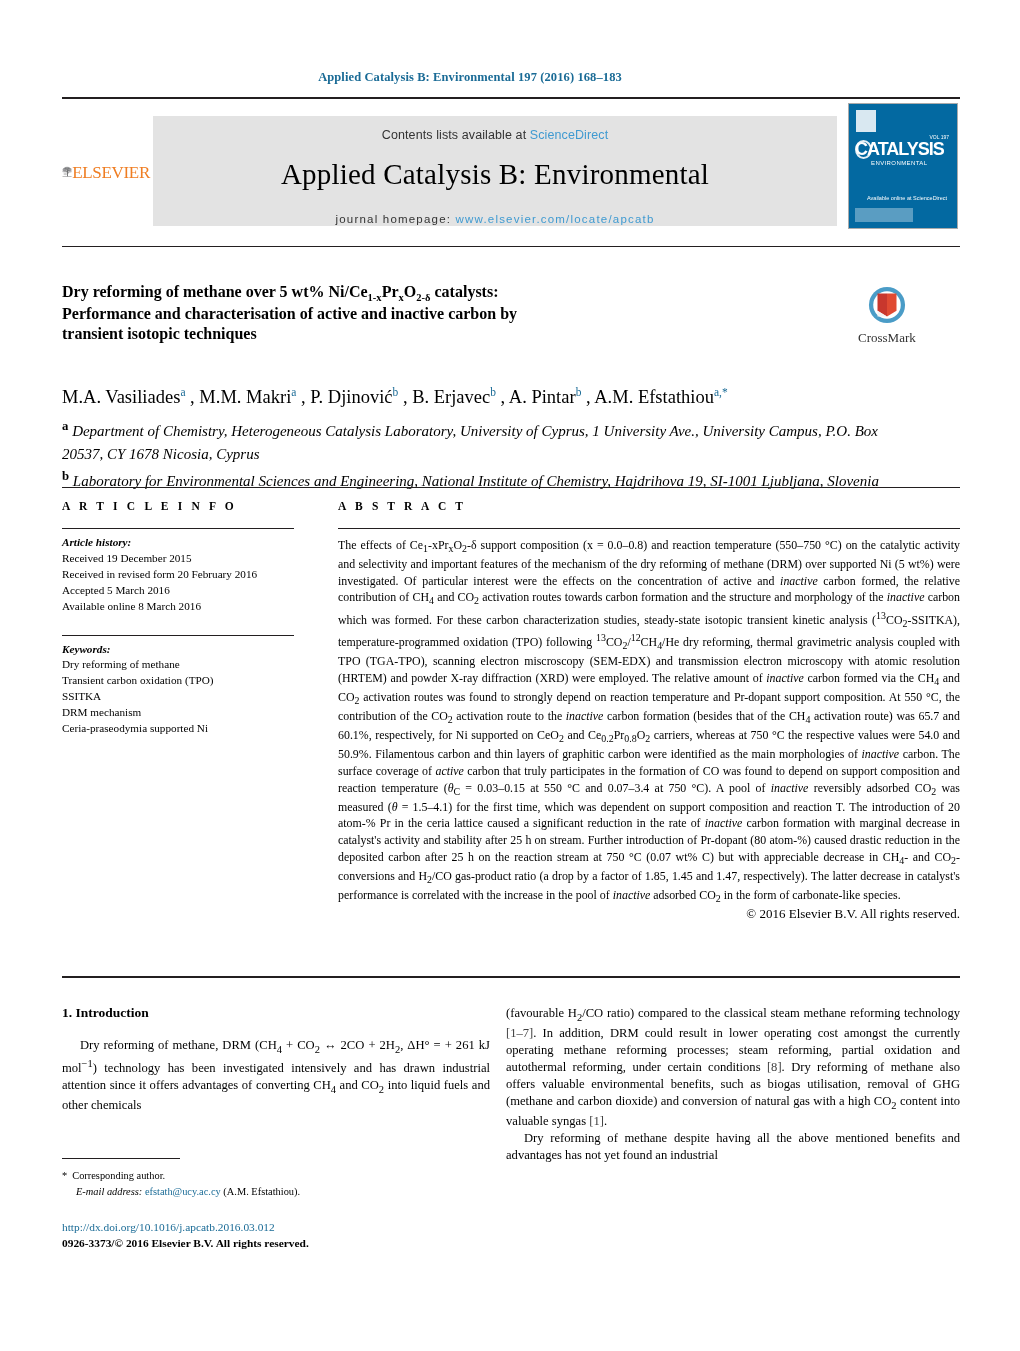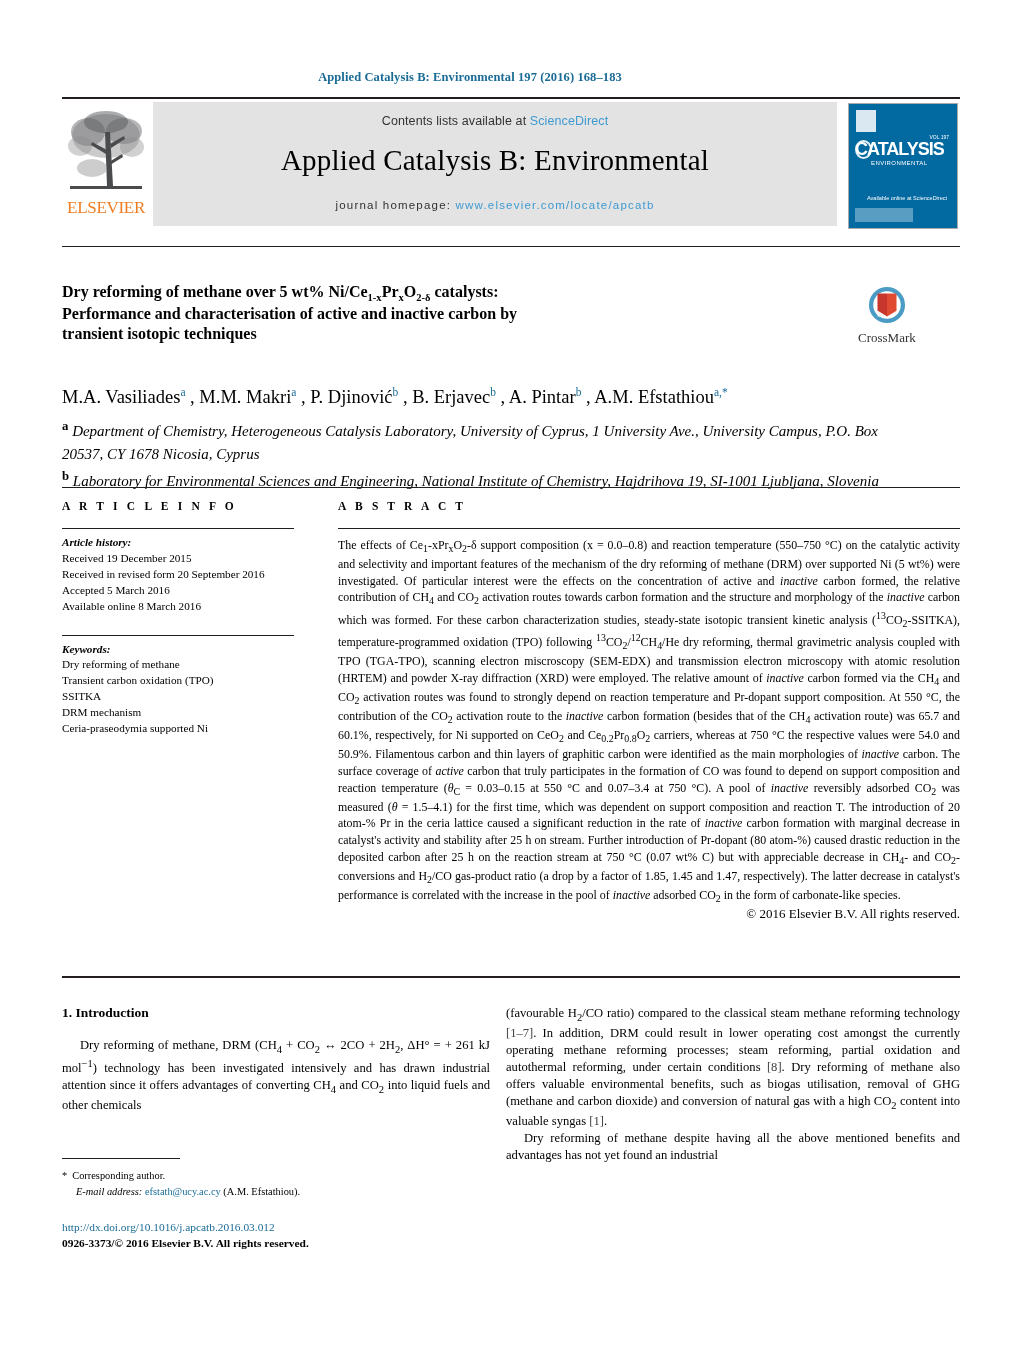--- a/index.html
+++ b/index.html
@@ -24,31 +24,31 @@
   }
 
   
   .masthead {
     position:absolute; left:62px; top:97px; width:898px; height:135px;
     border-top:2px solid #231f20;
     display:flex; align-items:stretch;
   }
   .elsevier-block {
     width:88px; flex:0 0 88px; padding-top:7px;
-    display:flex; flex-direction:column; align-items:center; justify-content:flex-start;
+    display:flex; align-items:center; justify-content:flex-start;margin-top:6px;
   }
   .tree-logo { width:80px; height:92px; display:block; }
   .elsevier-word {
     font-family:"Liberation Serif", serif;
     font-size:17px; letter-spacing:-0.3px;
     color:#ef7d22; font-weight:400;
     line-height:1; margin-top:1px;
   }
   .center-block {
-    flex:1 1 auto; background:#e3e3e3; margin:3px 3px 6px 3px;
+    flex:1 1 auto; background:#e3e3e3; margin:17px 3px 6px 3px;
     position:relative;
   }
   .contents-line {
     text-align:center; font-family:"Liberation Sans", sans-serif;
     font-size:12.5px; color:#333; padding-top:12px; letter-spacing:.1px;
   }
   .contents-line .sd { color:#3f9ad1; }
   .journal-name {
     text-align:center;
     font-family:"Liberation Serif", serif;
@@ -268,21 +268,21 @@
   </div>
 
   <div class="rule-a"></div>
 
   <div class="info-col">
     <div class="col-head">A R T I C L E   I N F O</div>
     <div class="info-rule"></div>
     <div class="info-body">
       <div class="hd">Article history:</div>
       <div>Received 19 December 2015</div>
-      <div>Received in revised form 20 September 2016</div>
+      <div>Received in revised form 20 February 2016</div>
       <div>Accepted 5 March 2016</div>
       <div>Available online 8 March 2016</div>
     </div>
     <div class="kw-rule"></div>
     <div class="info-body">
       <div class="hd">Keywords:</div>
       <div>Dry reforming of methane</div>
       <div>Transient carbon oxidation (TPO)</div>
       <div>SSITKA</div>
       <div>DRM mechanism</div>

